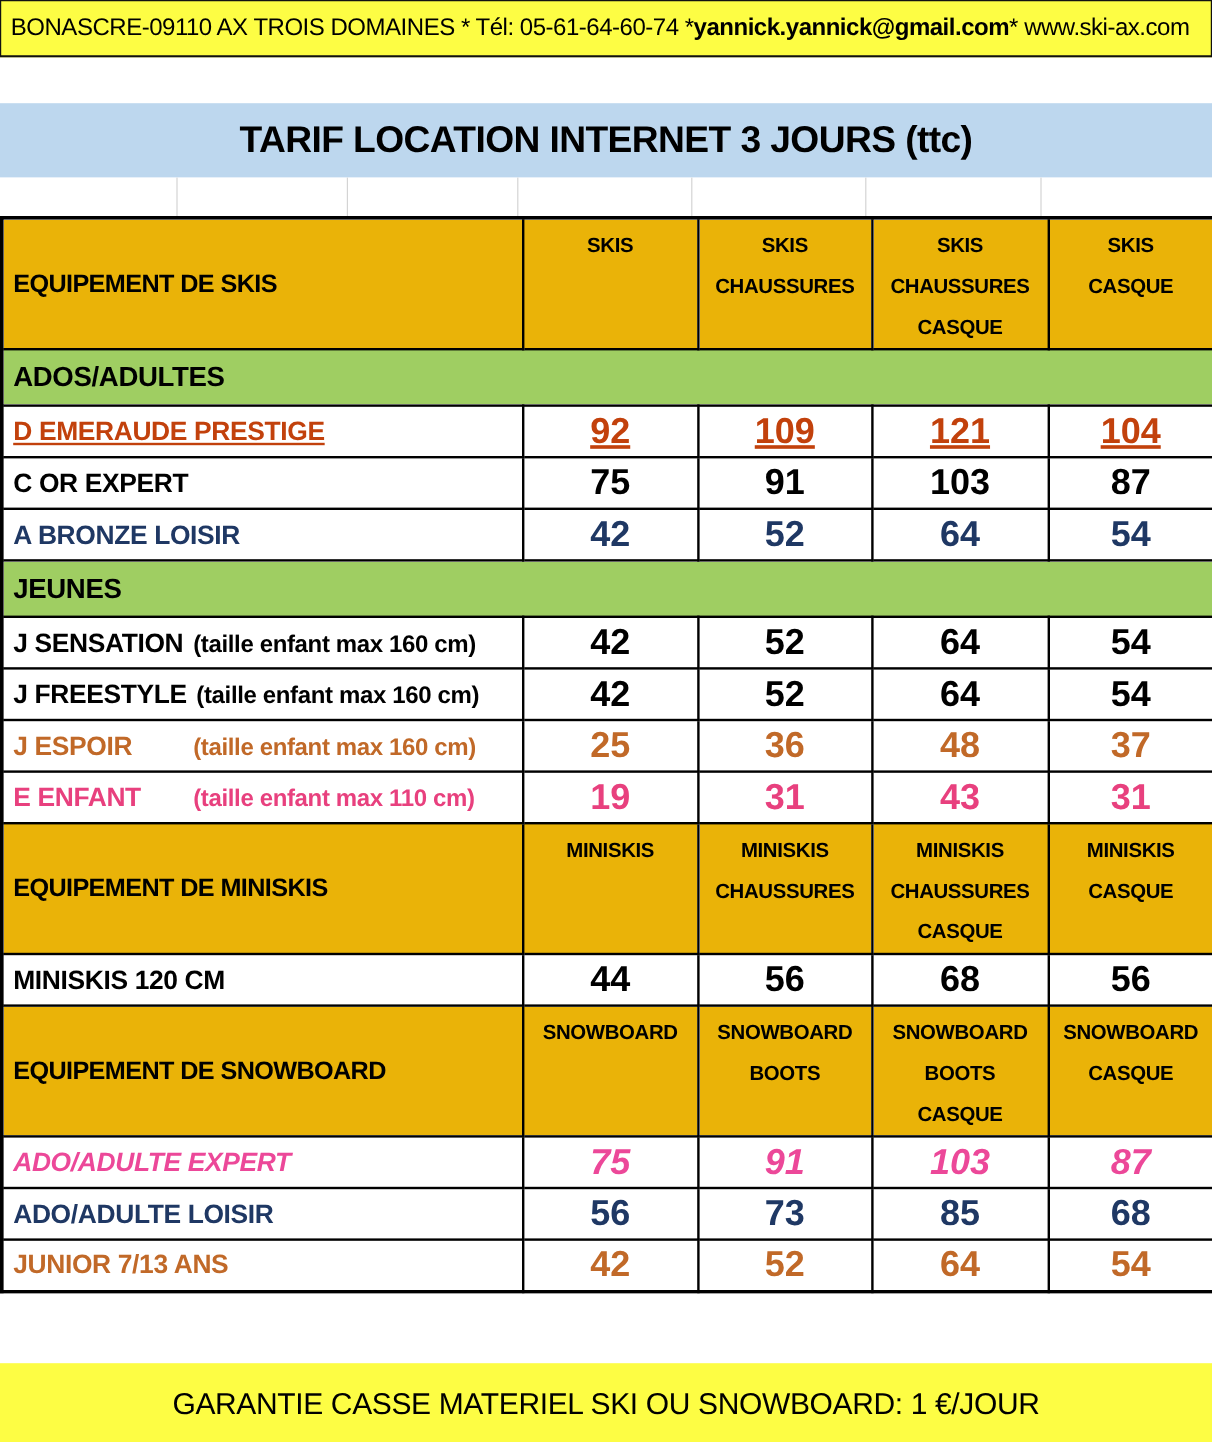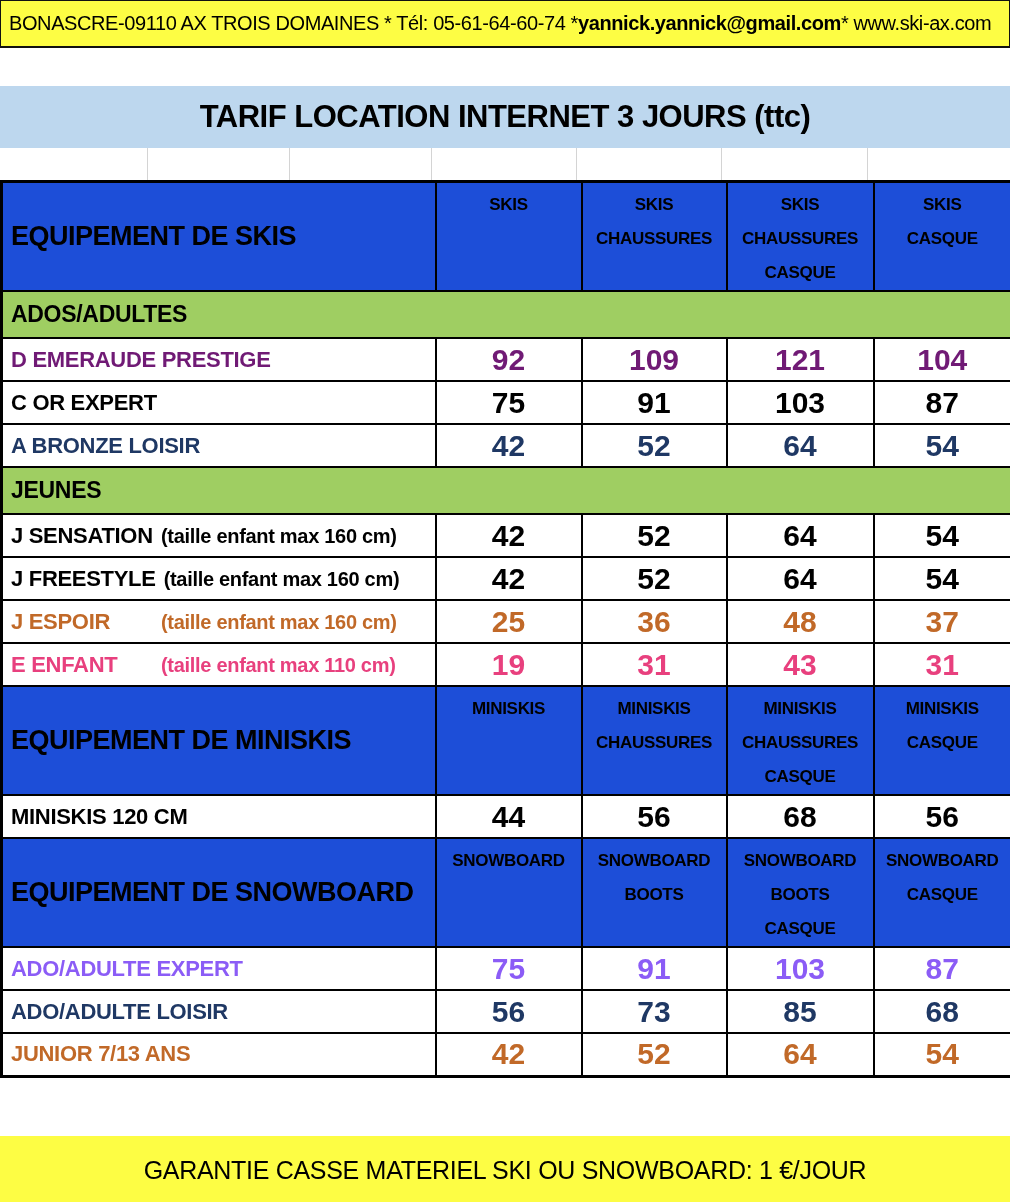--- a/index.html
+++ b/index.html
@@ -27,23 +27,23 @@
   .spacer-row .cell{ border-right:1px solid #d4d4d4; height:100%; }
   .spacer-row .cell:last-child{ border-right:none; }
 
   
   table.price-table{
     width:1010px; border-collapse:collapse; table-layout:fixed;
     border:3px solid #000;
   }
   td{ border:2px solid #000; overflow:hidden; }
 
-  tr.hdr td{ background:#1d4ed8; height:106px; vertical-align:top; }
+  tr.hdr td{ background:#eab308; height:106px; vertical-align:top; }
   td.hdr-label{
-    vertical-align:middle !important; font-size:27px; font-weight:700;
+    vertical-align:middle !important; font-size:21px; font-weight:700;
     padding-left:8px; letter-spacing:-0.5px;
   }
   td.hdr-col{ text-align:center; padding-top:5px; }
   .hline{ font-size:17px; font-weight:700; line-height:34px; height:34px; letter-spacing:-0.3px; }
 
   tr.band td{
     background:#9FCE62; height:47px; font-size:23px; font-weight:700;
     padding-left:8px; letter-spacing:-0.3px; border-left:none; border-right:none;
   }
 
@@ -113,21 +113,21 @@
     <td class="hdr-col">
       <div class="hline">SKIS</div>
       <div class="hline">CASQUE</div>
     </td>
   </tr>
 
   <tr class="band">
     <td colspan="5">ADOS/ADULTES</td>
   </tr>
 
-  <tr class="data" style="color: #701a75;">
+  <tr class="data" style="color: #c2410c; text-decoration: underline;">
     <td class="lbl"><span class="name">D EMERAUDE PRESTIGE</span></td>
     <td class="val">92</td>
     <td class="val">109</td>
     <td class="val">121</td>
     <td class="val">104</td>
   </tr>
 
   <tr class="data" style="color: rgb(0, 0, 0);">
     <td class="lbl"><span class="name">C OR EXPERT</span></td>
     <td class="val">75</td>
@@ -222,21 +222,21 @@
       <div class="hline">SNOWBOARD</div>
       <div class="hline">BOOTS</div>
       <div class="hline">CASQUE</div>
     </td>
     <td class="hdr-col">
       <div class="hline">SNOWBOARD</div>
       <div class="hline">CASQUE</div>
     </td>
   </tr>
 
-  <tr class="data" style="color: #8b5cf6;">
+  <tr class="data" style="color: #ec4899; font-style: italic;">
     <td class="lbl"><span class="name">ADO/ADULTE EXPERT</span></td>
     <td class="val">75</td>
     <td class="val">91</td>
     <td class="val">103</td>
     <td class="val">87</td>
   </tr>
 
   <tr class="data" style="color: rgb(31, 56, 100);">
     <td class="lbl"><span class="name">ADO/ADULTE LOISIR</span></td>
     <td class="val">56</td>

